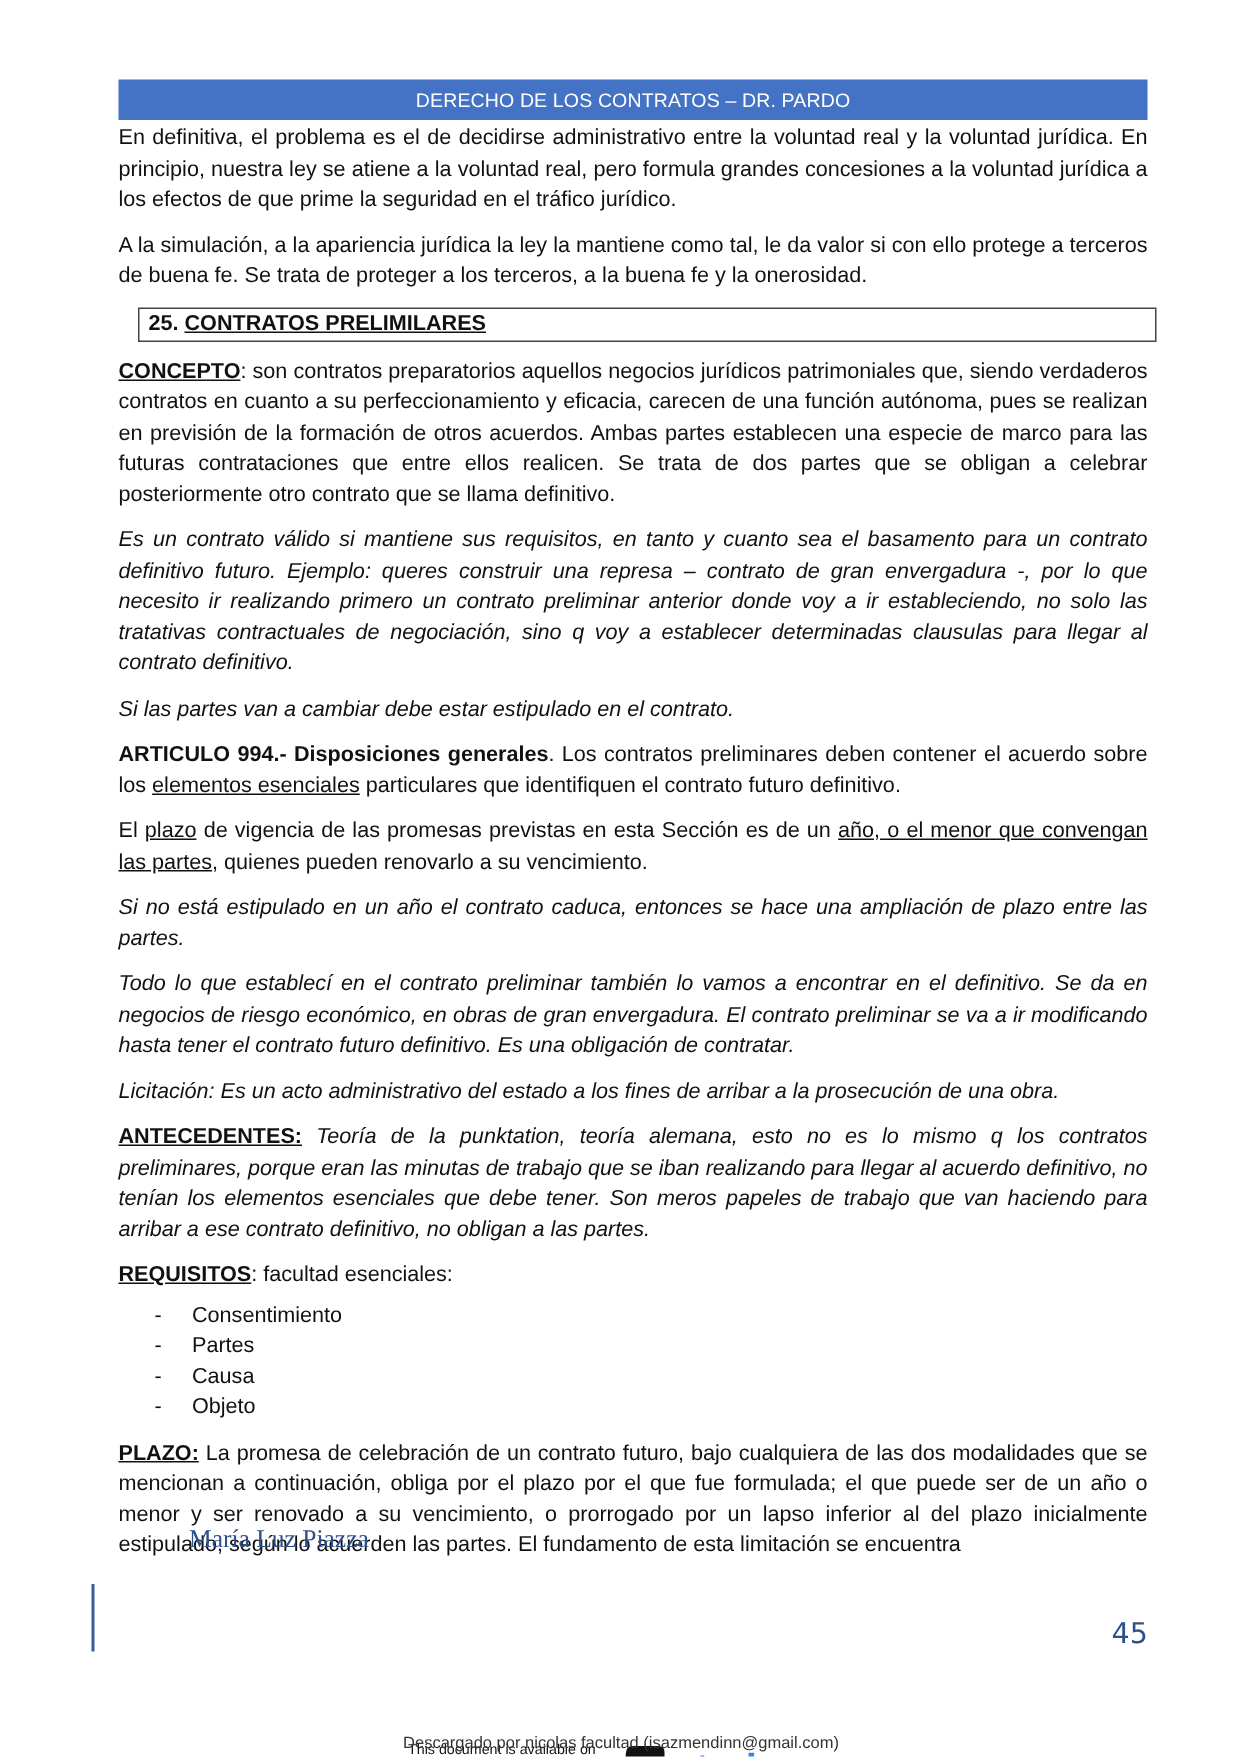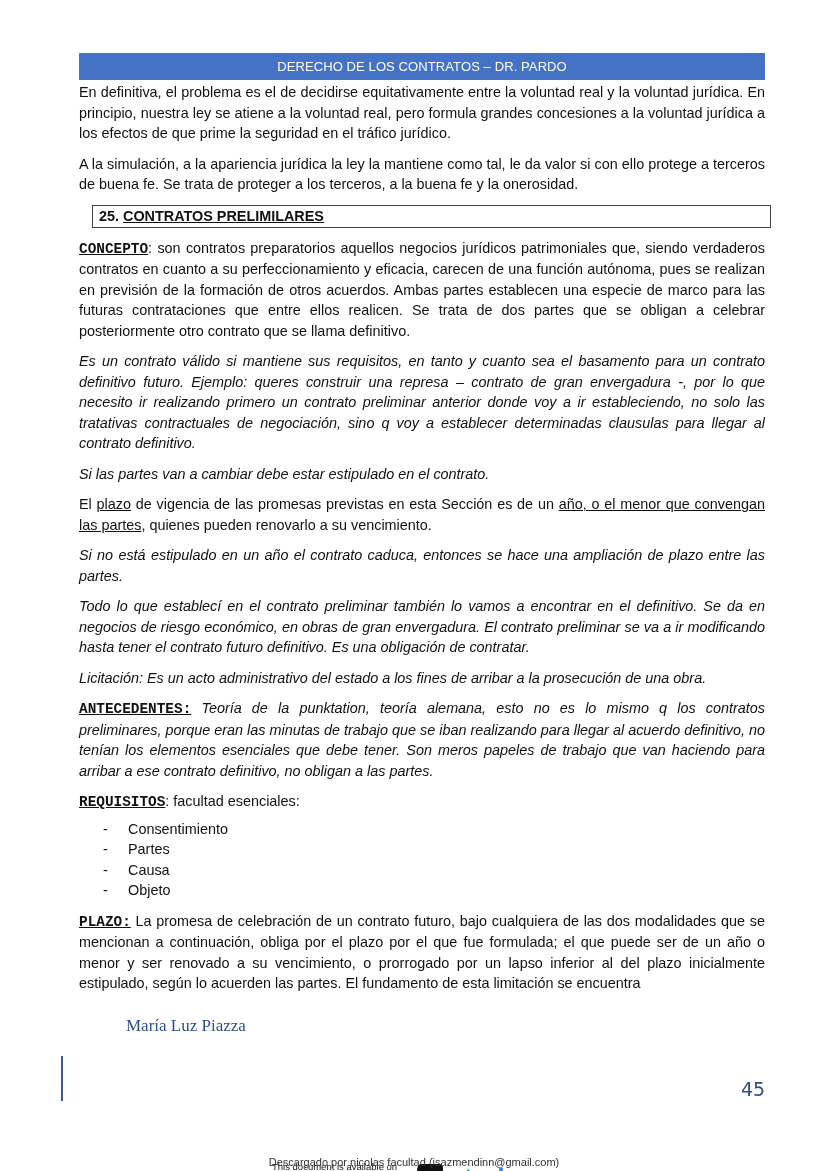--- a/index.html
+++ b/index.html
@@ -7,21 +7,21 @@
          font-family: "Liberation Sans", sans-serif; color: #111; }
   .page { position: absolute; left: 0; top: 0; width: 828px; height: 902px; }
   .header-bar { position: absolute; left: 79px; top: 53px; width: 686px; height: 27px;
                 background: #4472c4; color: #fff; font-size: 13px; text-align: center;
                 line-height: 28px; letter-spacing: 0.1px; }
   .body { position: absolute; left: 79px; top: 82px; width: 686px;
           font-size: 14.4px; line-height: 20.5px; }
   .p { margin: 0 0 10px 0; text-align: justify; }
   .p.it { font-style: italic; }
   .u { text-decoration: underline; }
-  .b { font-weight: bold; font-family: Liberation Mono, monospace; }
+  .b { font-weight: bold; }
   .section-box { border: 1px solid #444; margin: 0 -6px 10px 13px; padding: 1px 6px;
                  font-weight: bold; font-size: 14.4px; line-height: 19px; }
   .list { margin: 0 0 10px 0; padding: 0; list-style: none; }
   .list li { display: flex; line-height: 20.5px; }
   .list .dash { width: 25px; margin-left: 24px; }
   .footer-author { position: absolute; left: 126px; top: 1016px; font-size: 17px;
                    color: #2e4f8a; font-family: Liberation Serif, serif; }
   .footer-rule { position: absolute; left: 61px; top: 1056px; width: 2px; height: 45px; background: #3a5a98; }
   .page-number { position: absolute; left: 741px; top: 1078px; font-size: 19px; color: #2e4f8a;
                  font-family: "DejaVu Sans", sans-serif; }
@@ -32,33 +32,34 @@
   .downloaded { position: absolute; left: 0; width: 828px; top: 1156px; text-align: center;
                 font-size: 11px; color: #333; }
 </style>
 </head>
 <body>
 
 <div class="page">
   <div class="header-bar">DERECHO DE LOS CONTRATOS – DR. PARDO</div>
 
   <div class="body">
-    <p class="p">En definitiva, el problema es el de decidirse equitativamente entre la voluntad real y la voluntad jurídica. En principio, nuestra ley se atiene a la voluntad real, pero formula grandes concesiones a la voluntad jurídica a los efectos de que prime la seguridad en el tráfico jurídico.</p>
+    <p class="p">En definitiva, el problema es el de decidirse administrativo entre la voluntad real y la voluntad jurídica. En principio, nuestra ley se atiene a la voluntad real, pero formula grandes concesiones a la voluntad jurídica a los efectos de que prime la seguridad en el tráfico jurídico.</p>
     <p class="p">A la simulación, a la apariencia jurídica la ley la mantiene como tal, le da valor si con ello protege a terceros de buena fe. Se trata de proteger a los terceros, a la buena fe y la onerosidad.</p>
 
     <div class="section-box">
       <span>25.</span>
       <span class="u">CONTRATOS PRELIMILARES</span>
     </div>
 
     <p class="p"><span class="b u">CONCEPTO</span><span>: son contratos preparatorios aquellos negocios jurídicos patrimoniales que, siendo verdaderos contratos en cuanto a su perfeccionamiento y eficacia, carecen de una función autónoma, pues se realizan en previsión de la formación de otros acuerdos. Ambas partes establecen una especie de marco para las futuras contrataciones que entre ellos realicen. Se trata de dos partes que se obligan a celebrar posteriormente otro contrato que se llama definitivo.</span></p>
 
     <p class="p it">Es un contrato válido si mantiene sus requisitos, en tanto y cuanto sea el basamento para un contrato definitivo futuro. Ejemplo: queres construir una represa – contrato de gran envergadura -, por lo que necesito ir realizando primero un contrato preliminar anterior donde voy a ir estableciendo, no solo las tratativas contractuales de negociación, sino q voy a establecer determinadas clausulas para llegar al contrato definitivo.</p>
     <p class="p it">Si las partes van a cambiar debe estar estipulado en el contrato.</p>
 
+    <p class="p"><span class="b">ARTICULO 994.- Disposiciones generales</span><span>. Los contratos preliminares deben contener el acuerdo sobre los </span><span class="u">elementos esenciales</span><span> particulares que identifiquen el contrato futuro definitivo.</span></p>
 
     <p class="p"><span>El </span><span class="u">plazo</span><span> de vigencia de las promesas previstas en esta Sección es de un </span><span class="u">año, o el menor que convengan las partes</span><span>, quienes pueden renovarlo a su vencimiento.</span></p>
 
     <p class="p it">Si no está estipulado en un año el contrato caduca, entonces se hace una ampliación de plazo entre las partes.</p>
     <p class="p it">Todo lo que establecí en el contrato preliminar también lo vamos a encontrar en el definitivo. Se da en negocios de riesgo económico, en obras de gran envergadura. El contrato preliminar se va a ir modificando hasta tener el contrato futuro definitivo. Es una obligación de contratar.</p>
     <p class="p it">Licitación: Es un acto administrativo del estado a los fines de arribar a la prosecución de una obra.</p>
 
     <p class="p"><span class="b u">ANTECEDENTES:</span><span style="font-style:italic"> Teoría de la punktation, teoría alemana, esto no es lo mismo q los contratos preliminares, porque eran las minutas de trabajo que se iban realizando para llegar al acuerdo definitivo, no tenían los elementos esenciales que debe tener. Son meros papeles de trabajo que van haciendo para arribar a ese contrato definitivo, no obligan a las partes.</span></p>
 
     <p class="p" style="margin-bottom:6px"><span class="b u">REQUISITOS</span><span>: facultad esenciales:</span></p>

